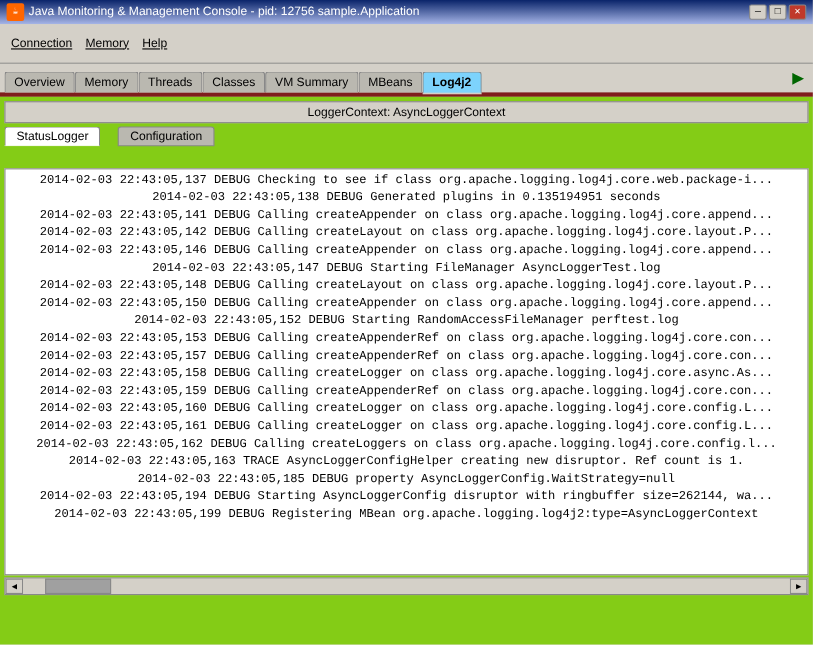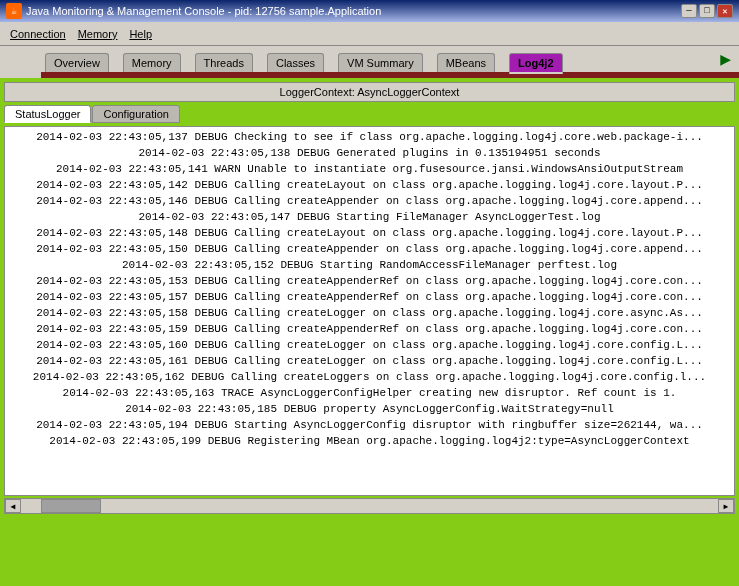--- a/index.html
+++ b/index.html
@@ -63,53 +63,52 @@
     .title-btn.close { background: #c0392b; color: white; }
 
     
     .menu-bar {
       background: #d4d0c8;
       border-bottom: 1px solid #888;
       padding: 2px 4px;
       display: flex;
       align-items: center;
       gap: 0;
-      height: 24px;
+      height: 36px;
     }
     .menu-item {
       font-family: Arial, sans-serif;
       font-size: 11px;
       padding: 1px 6px;
       cursor: pointer;
       text-decoration: underline;
     }
 
     
     .tab-row {
       background: #d4d0c8;
       display: flex;
       align-items: flex-end;
       padding: 2px 4px 0 4px;
-      gap: 14px;
-      border-bottom: 6px solid #7f1d1d;
-      margin-left: 41px;
+      gap: 0;
+      border-bottom: 4px solid #7f1d1d;
     }
     .tab {
       font-family: Arial, sans-serif;
       font-size: 11px;
       padding: 3px 8px;
       background: #bab8b0;
       border: 1px solid #888;
       border-bottom: none;
       cursor: pointer;
       border-radius: 3px 3px 0 0;
       color: #000;
     }
     .tab.active {
-      background: #a21caf;
+      background: #7dd3fc;
       border-bottom: 2px solid #d4d0c8;
       font-weight: bold;
       z-index: 1;
       margin-bottom: -2px;
     }
     .tab-right-icon {
       margin-left: auto;
       color: #006600;
       font-size: 18px;
       padding-right: 4px;
@@ -130,22 +129,22 @@
       border: 1px solid #888;
       padding: 3px 6px;
       font-family: Arial, sans-serif;
       font-size: 11px;
       margin-bottom: 3px;
     }
 
     
     .sub-tab-row {
       display: flex;
-      gap: 1px;
-      margin-bottom: 3px;
+      gap: 16px;
+      margin-bottom: 20px;
     }
     .sub-tab {
       font-family: Arial, sans-serif;
       font-size: 11px;
       padding: 2px 10px;
       background: #bab8b0;
       border: 1px solid #888;
       border-radius: 3px 3px 0 0;
       cursor: pointer;
     }
@@ -247,21 +246,21 @@
   </div>
 
   <div class="sub-tab-row">
     <div class="sub-tab active">StatusLogger</div>
     <div class="sub-tab">Configuration</div>
   </div>
 
   <div class="log-panel" id="log-panel">
   <div class="log-line">2014-02-03 22:43:05,137 DEBUG Checking to see if class org.apache.logging.log4j.core.web.package-i...</div>
       <div class="log-line">2014-02-03 22:43:05,138 DEBUG Generated plugins in 0.135194951 seconds</div>
-      <div class="log-line">2014-02-03 22:43:05,141 WARN Unable to instantiate org.fusesource.jansi.WindowsAnsiOutputStream</div>
+      <div class="log-line">2014-02-03 22:43:05,141 DEBUG Calling createAppender on class org.apache.logging.log4j.core.append...</div>
       <div class="log-line">2014-02-03 22:43:05,142 DEBUG Calling createLayout on class org.apache.logging.log4j.core.layout.P...</div>
       <div class="log-line">2014-02-03 22:43:05,146 DEBUG Calling createAppender on class org.apache.logging.log4j.core.append...</div>
       <div class="log-line">2014-02-03 22:43:05,147 DEBUG Starting FileManager AsyncLoggerTest.log</div>
       <div class="log-line">2014-02-03 22:43:05,148 DEBUG Calling createLayout on class org.apache.logging.log4j.core.layout.P...</div>
       <div class="log-line">2014-02-03 22:43:05,150 DEBUG Calling createAppender on class org.apache.logging.log4j.core.append...</div>
       <div class="log-line">2014-02-03 22:43:05,152 DEBUG Starting RandomAccessFileManager perftest.log</div>
       <div class="log-line">2014-02-03 22:43:05,153 DEBUG Calling createAppenderRef on class org.apache.logging.log4j.core.con...</div>
       <div class="log-line">2014-02-03 22:43:05,157 DEBUG Calling createAppenderRef on class org.apache.logging.log4j.core.con...</div>
       <div class="log-line">2014-02-03 22:43:05,158 DEBUG Calling createLogger on class org.apache.logging.log4j.core.async.As...</div>
       <div class="log-line">2014-02-03 22:43:05,159 DEBUG Calling createAppenderRef on class org.apache.logging.log4j.core.con...</div>

